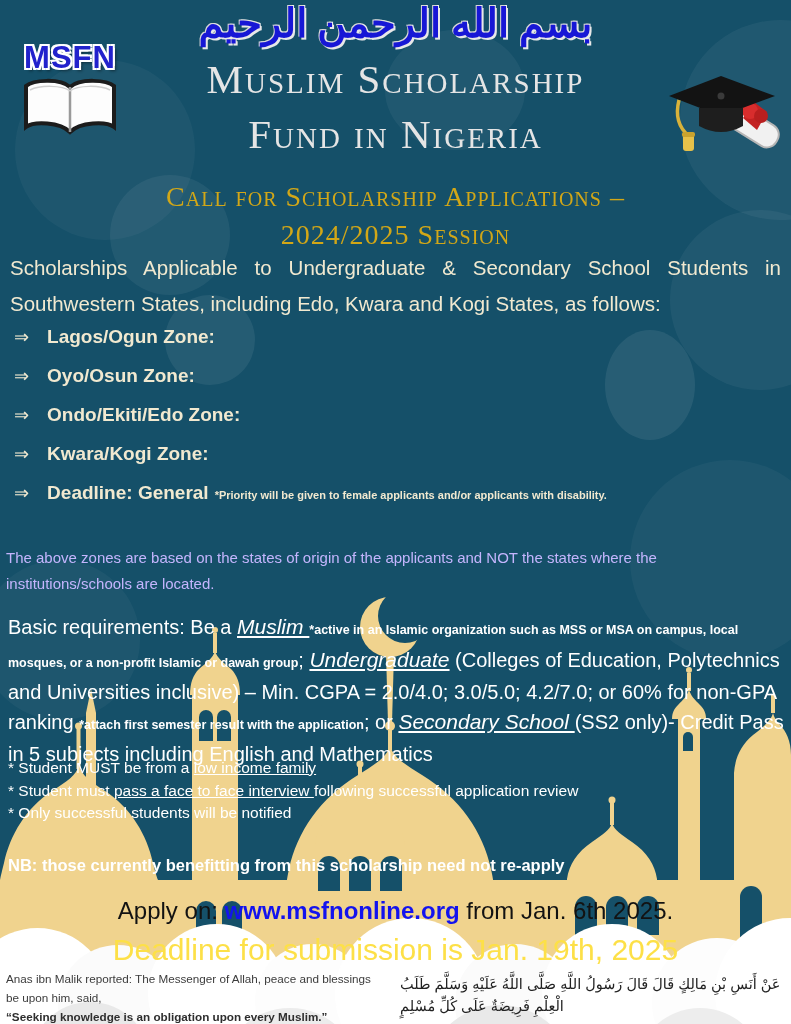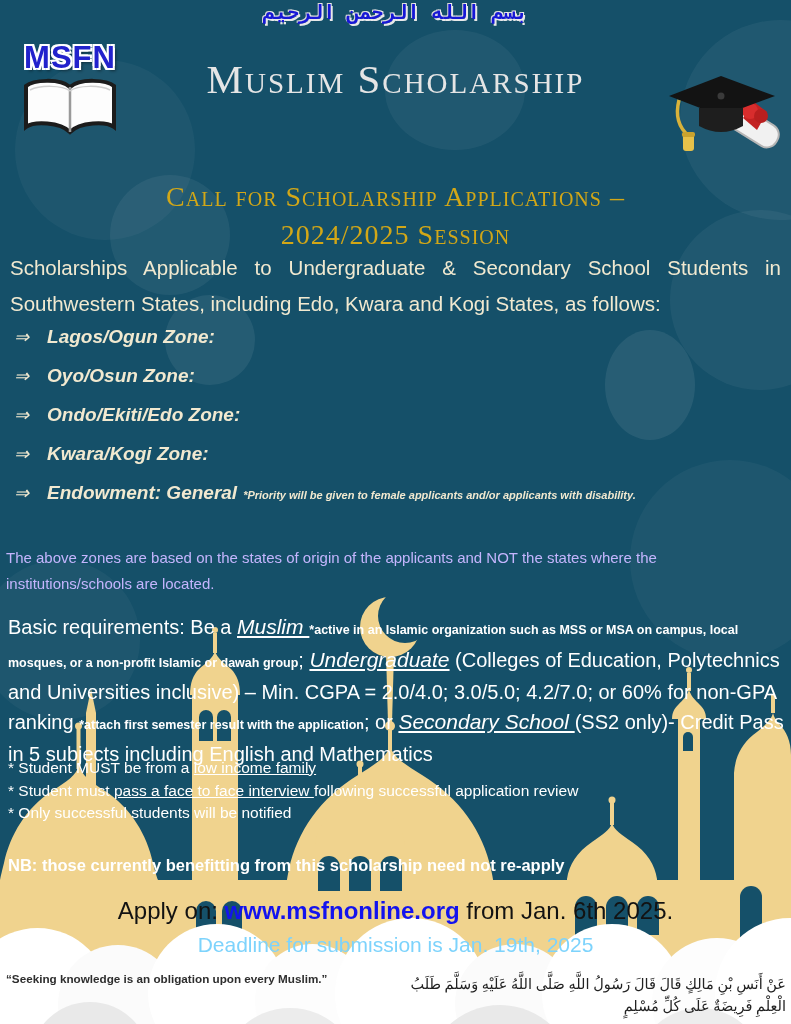--- a/index.html
+++ b/index.html
@@ -6,21 +6,21 @@
   .poster{
     position:relative;width:791px;height:1024px;overflow:hidden;
     background:#155069;
     font-family:"Liberation Sans", sans-serif;
   }
   .bokeh{position:absolute;border-radius:50%;pointer-events:none;}
 
   
   .calligraphy{
     position:absolute;top:0px;left:50%;transform:translateX(-50%);
-    font-family:Liberation Mono, monospace;font-weight:bold;font-size:20px;
+    font-family:Liberation Serif, serif;font-weight:bold;font-size:40px;
     color:#1717d6;white-space:nowrap;z-index:5;
     text-shadow:2px 2px 0 #e8e8e8,-1px -1px 0 #d8d8d8,1px -1px 0 #eee;
   }
   .logo{position:absolute;left:10px;top:40px;width:120px;text-align:center;z-index:5;}
   .logo-text{
     font-weight:bold;font-size:31px;color:#2222cc;letter-spacing:1px;
     text-shadow:2px 2px 0 #fff,-2px -2px 0 #fff,2px -2px 0 #fff,-2px 2px 0 #fff,3px 3px 3px rgba(0,0,0,.45);
   }
   .gradcap{position:absolute;right:6px;top:66px;z-index:5;}
   .title-line{
@@ -34,21 +34,21 @@
     font-family:"Liberation Serif", serif;font-variant:small-caps;
     font-size:28px;letter-spacing:1px;color:#d2a717;font-weight:500;
   }
   .s1{top:181px}.s2{top:219px}
 
   
   .intro{
     position:absolute;left:10px;top:250px;width:771px;z-index:5;
     color:#f1e9d0;font-size:20.5px;line-height:36px;text-align:justify;
   }
-  .zones{position:absolute;left:14px;top:326px;width:770px;z-index:5;font-style:italic;}
+  .zones{position:absolute;left:14px;top:326px;width:770px;z-index:5;}
   .zone{margin-bottom:15px;color:#f1e9d0;font-size:19px;line-height:22px;}
   .zone .arrow{font-weight:400;font-size:18px;margin-right:18px;}
   .zone .zlabel{font-weight:bold;}
   .zone .znote{font-weight:bold;font-size:11px;margin-left:6px;}
   .zfoot{
     position:absolute;left:6px;top:545px;width:758px;z-index:5;
     color:#c4b5fd;font-size:15px;line-height:26px;
   }
   .reqs{
     position:absolute;left:8px;top:612px;width:778px;z-index:5;
@@ -62,27 +62,27 @@
   .nb{
     position:absolute;left:8px;top:856px;width:760px;z-index:5;
     color:#fff;font-weight:bold;font-size:16.5px;
   }
 
   
   .apply1{position:absolute;left:0;top:897px;width:100%;text-align:center;z-index:5;
     color:#121212;font-size:24px;}
   .apply1 .url{color:#1313ee;font-weight:bold;cursor:pointer;}
   .apply2{position:absolute;left:0;top:933px;width:100%;text-align:center;z-index:5;
-    color:#7dd3fc;font-size:21px;}
+    color:#fde047;font-size:30px;}
   .foot-en{position:absolute;left:6px;top:970px;width:380px;z-index:5;
     color:#3c3c3c;font-size:11.7px;line-height:1.62;}
   .foot-en .bold{font-weight:bold;color:#2e2e2e;}
   .foot-ar{position:absolute;left:400px;top:974px;width:386px;z-index:5;
-    direction:rtl;text-align:right;color:#222;font-size:14.5px;line-height:1.5;
-    font-family:Liberation Serif, serif;}
+    direction:rtl;text-align:left;color:#222;font-size:14.5px;line-height:1.5;
+    font-family:Liberation Sans, sans-serif;}
 
   
   .mosque{position:absolute;left:0;top:595px;z-index:2;}
   .cloud{position:absolute;border-radius:50%;z-index:3;}
   .cloudbase{position:absolute;left:0;top:985px;width:791px;height:39px;background:#fcfcfc;z-index:3;}
 </style>
 </head>
 <body>
 
 <div class="poster">
@@ -197,40 +197,41 @@
     <circle cx="104" cy="50" r="7" fill="#b81f1f"></circle>
     <polygon points="12,30 64,10 118,30 64,50" fill="#131313"></polygon>
     <path d="M42,42 L42,60 Q64,72 86,60 L86,42 Z" fill="#1e1e1e"></path>
     <circle cx="64" cy="30" r="3.5" fill="#3a3a3a"></circle>
     <path d="M22,34 C18,50 22,62 32,70" stroke="#d9b23a" stroke-width="3.5" fill="none"></path>
     <rect x="26" y="68" width="11" height="17" rx="3" fill="#e6c14a"></rect>
     <rect x="25" y="66" width="13" height="5" rx="2" fill="#caa32e"></rect>
   </svg>
 
   <div class="title-line t1">Muslim Scholarship</div>
+  <div class="title-line t2">Fund in Nigeria</div>
   <div class="sub-line s1">Call for Scholarship Applications –</div>
   <div class="sub-line s2">2024/2025 Session</div>
 
   <div class="intro">Scholarships Applicable to Undergraduate &amp; Secondary School Students in Southwestern States, including Edo, Kwara and Kogi States, as follows:</div>
 
   <div class="zones">
     <div class="zone">
       <span class="arrow">⇒</span><span class="zlabel">Lagos/Ogun Zone:</span><span class="znote"></span>
     </div>
     <div class="zone">
       <span class="arrow">⇒</span><span class="zlabel">Oyo/Osun Zone:</span><span class="znote"></span>
     </div>
     <div class="zone">
       <span class="arrow">⇒</span><span class="zlabel">Ondo/Ekiti/Edo Zone:</span><span class="znote"></span>
     </div>
     <div class="zone">
       <span class="arrow">⇒</span><span class="zlabel">Kwara/Kogi Zone:</span><span class="znote"></span>
     </div>
     <div class="zone">
-      <span class="arrow">⇒</span><span class="zlabel">Endowment: General</span><span class="znote">*Priority will be given to female applicants and/or applicants with disability.</span>
+      <span class="arrow">⇒</span><span class="zlabel">Deadline: General</span><span class="znote">*Priority will be given to female applicants and/or applicants with disability.</span>
     </div>
   </div>
 
   <div class="zfoot">The above zones are based on the states of origin of the applicants and NOT the states where the institutions/schools are located.</div>
 
   <div class="reqs">
     <span>Basic requirements: Be a </span><span class="uit">Muslim </span><span class="small">*active in an Islamic organization such as MSS or MSA on campus, local mosques, or a non-profit Islamic or dawah group</span><span>; </span><span class="uit">Undergraduate</span><span> (Colleges of Education, Polytechnics and Universities inclusive) – Min. CGPA = 2.0/4.0; 3.0/5.0; 4.2/7.0; or 60% for non-GPA ranking </span><span class="small">*attach first semester result with the application</span><span>; or </span><span class="uit">Secondary School </span><span>(SS2 only)- Credit Pass in 5 subjects including English and Mathematics</span>
   </div>
 
   <div class="snotes">
@@ -246,18 +247,19 @@
   </div>
 
   <div class="nb">NB: those currently benefitting from this scholarship need not re-apply</div>
 
   <div class="apply1">
     <span>Apply on: </span><span class="url">www.msfnonline.org</span><span> from Jan. 6th 2025.</span>
   </div>
   <div class="apply2">Deadline for submission is Jan. 19th, 2025</div>
 
   <div class="foot-en">
+    <div>Anas ibn Malik reported: The Messenger of Allah, peace and blessings be upon him, said,</div>
     <div class="bold">“Seeking knowledge is an obligation upon every Muslim.”</div>
 
   </div>
   <div class="foot-ar">عَنْ أَنَسِ بْنِ مَالِكٍ قَالَ قَالَ رَسُولُ اللَّهِ صَلَّى اللَّهُ عَلَيْهِ وَسَلَّمَ طَلَبُ الْعِلْمِ فَرِيضَةٌ عَلَى كُلِّ مُسْلِمٍ</div>
 
 </div>
 
 </body></html>

